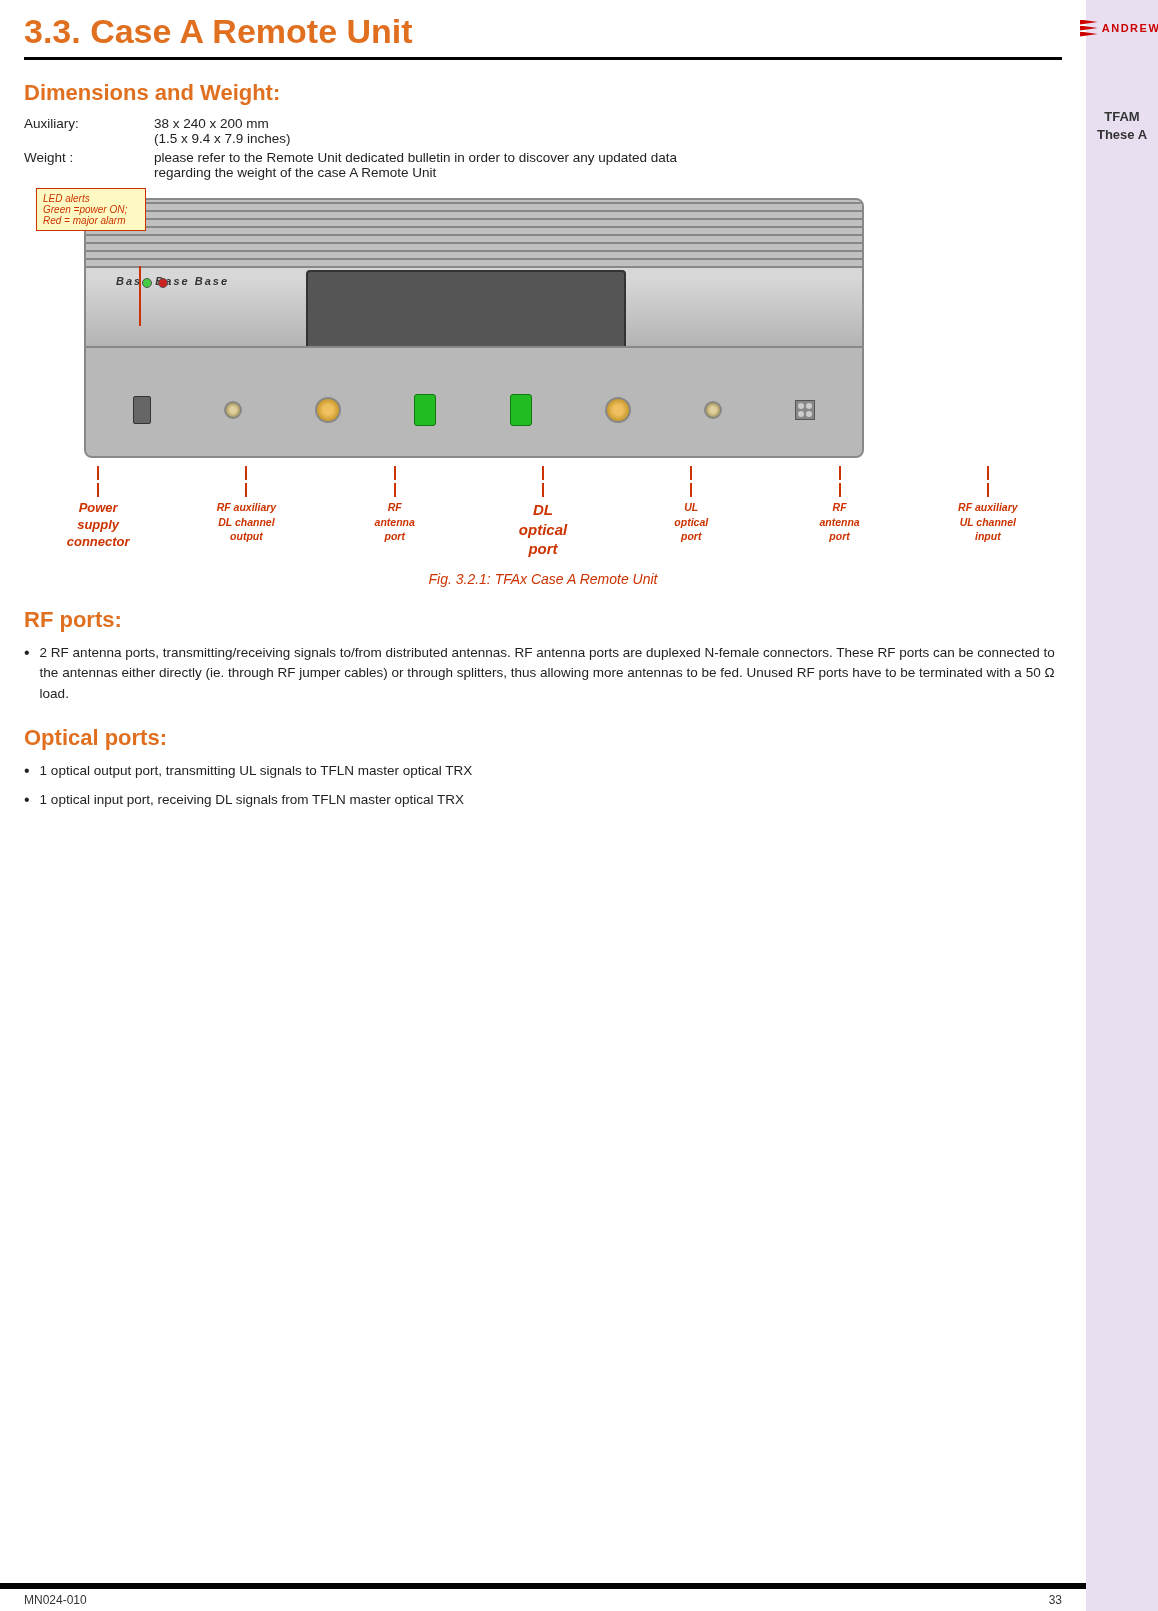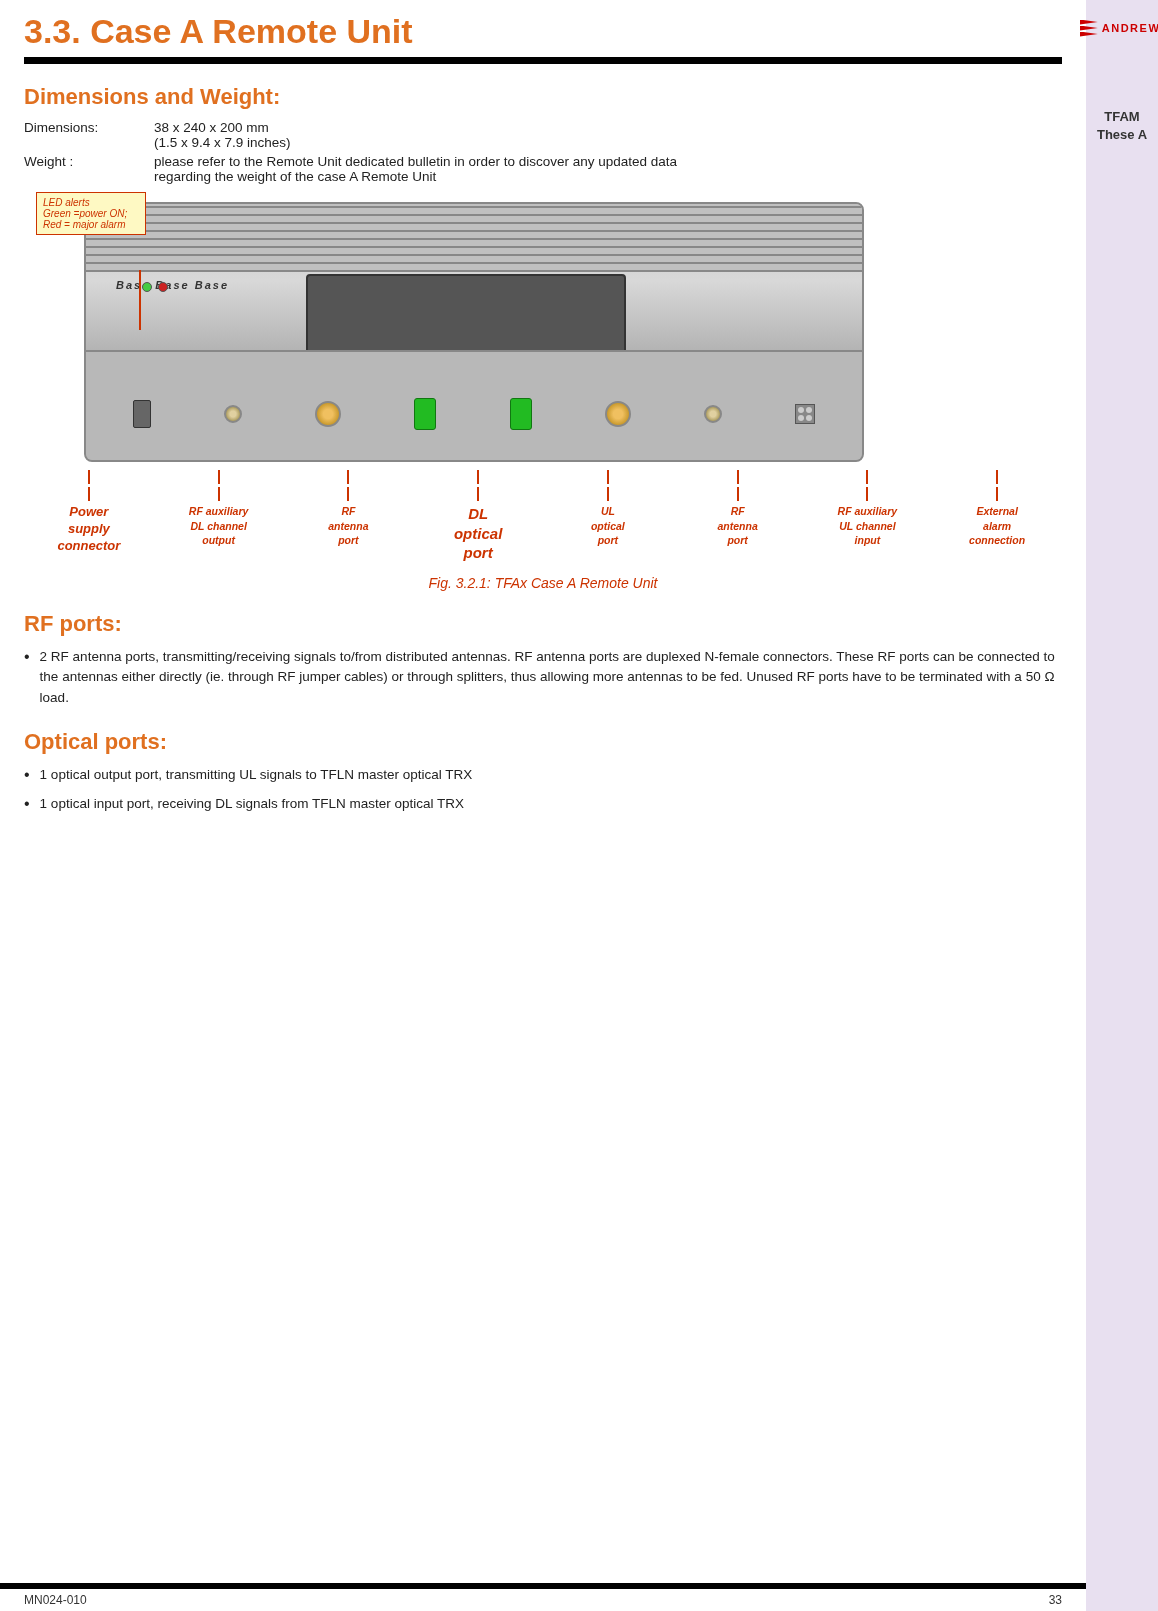--- a/index.html
+++ b/index.html
@@ -43,21 +43,21 @@
     }
 
     
     .main {
       margin-right: 72px;
       padding: 12px 24px 30px 24px;
     }
 
     
     .page-header {
-      border-bottom: 7px solid #000000;
+      border-bottom: 3px solid #000000;
       padding-bottom: 6px;
       margin-bottom: 4px;
     }
     .page-title {
       font-size: 34px;
       font-weight: bold;
       color: #e07020;
     }
 
     
@@ -357,21 +357,21 @@
 <div class="main">
 
   <div class="page-header">
     <h1 class="page-title">3.3. Case A Remote Unit</h1>
   </div>
 
   <div>
     <h2 class="section-title">Dimensions and Weight:</h2>
     <div class="dim-table">
       <div class="dim-row">
-        <span class="dim-label">Dimensions:</span>
+        <span class="dim-label">Auxiliary:</span>
         <div>
           <div class="dim-value">38 x 240 x 200 mm</div>
           <div class="dim-value">(1.5 x 9.4 x 7.9 inches)</div>
         </div>
       </div>
       <div class="dim-row" style="margin-top:4px;">
         <span class="dim-label">Weight :</span>
         <span class="dim-value" style="max-width:580px;">please refer to the Remote Unit dedicated bulletin in order to discover any updated data regarding the weight of the case A Remote Unit</span>
       </div>
     </div>
@@ -464,24 +464,20 @@
         <div style="width:2px;height:14px;background:#cc3300;margin:0 auto 3px auto;"></div>
         <span style="font-size:10.5px; color:#cc3300; font-style:italic; font-weight:bold;">UL<br>optical<br>port</span>
       </div>
       <div class="port-label">
         <div style="width:2px;height:14px;background:#cc3300;margin:0 auto 3px auto;"></div>
         <span style="font-size:10.5px; color:#cc3300; font-style:italic; font-weight:bold;">RF<br>antenna<br>port</span>
       </div>
       <div class="port-label">
         <div style="width:2px;height:14px;background:#cc3300;margin:0 auto 3px auto;"></div>
         <span style="font-size:10.5px; color:#cc3300; font-style:italic; font-weight:bold;">RF auxiliary<br>UL channel<br>input</span>
-      </div>
-      <div class="port-label">
-        <div style="width:2px;height:14px;background:#cc3300;margin:0 auto 3px auto;"></div>
-        <span style="font-size:10.5px; color:#cc3300; font-style:italic; font-weight:bold;">External<br>alarm<br>connection</span>
       </div>
     </div>
 
     <div class="fig-caption">Fig. 3.2.1: TFAx Case A Remote Unit</div>
   </div>
 
   <div>
     <h2 class="section-title">RF ports:</h2>
     <ul class="bullet-list">
       <li>

